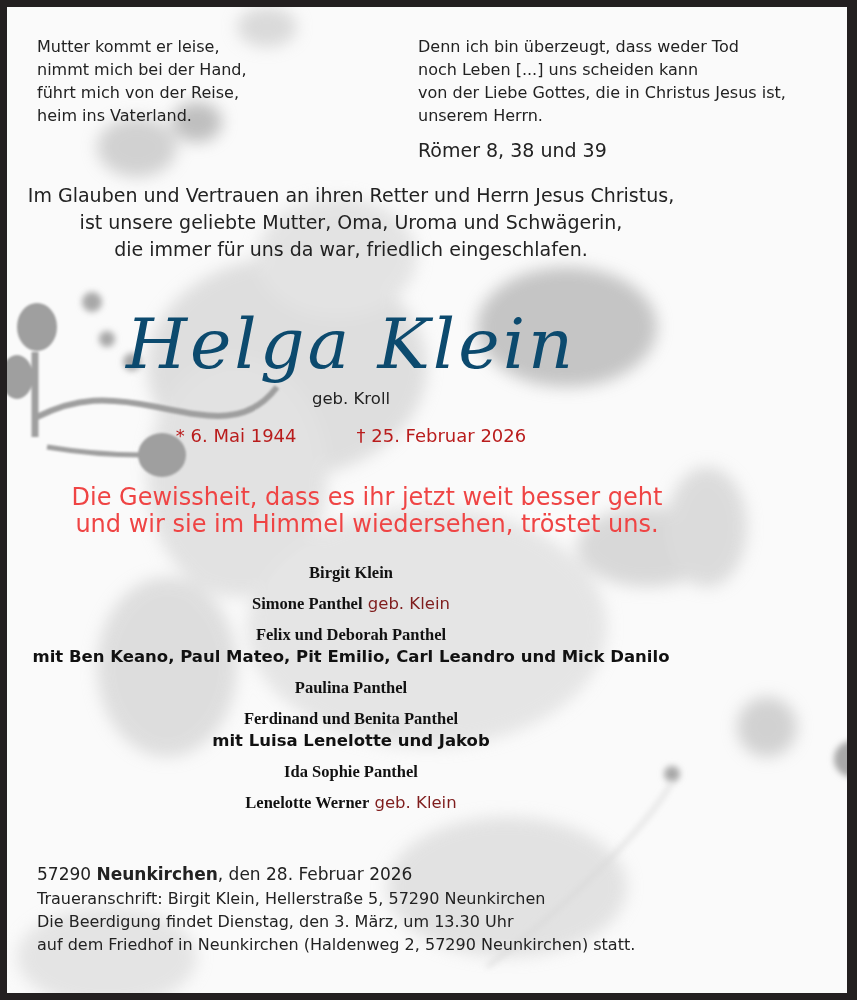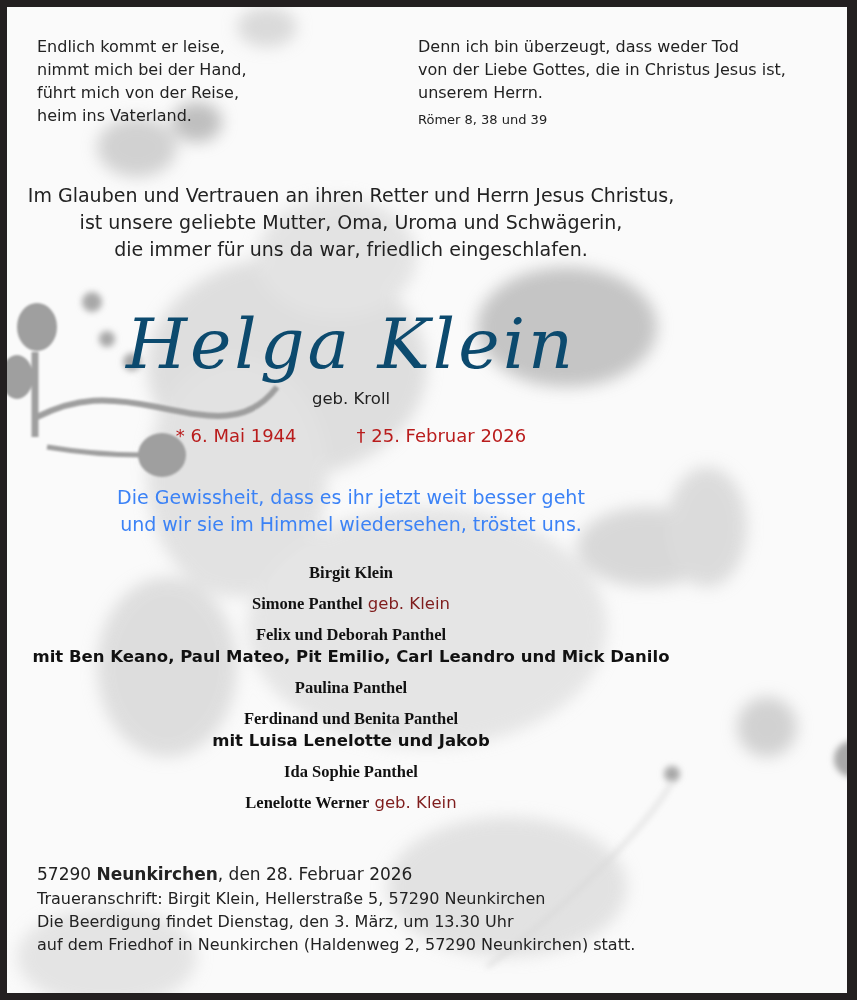--- a/index.html
+++ b/index.html
@@ -7,32 +7,32 @@
   .card {
     position: absolute; left: 7px; top: 7px; width: 840px; height: 986px;
     background: #fafafa; overflow: hidden;
     font-family: "DejaVu Sans", sans-serif; color: #1a1a1a;
   }
   .bg { position: absolute; inset: 0; z-index: 0; }
   .layer { position: absolute; z-index: 1; }
   .verse { font-size: 16px; line-height: 23px; color: #222; }
   .verse-left { left: 30px; top: 28px; }
   .verse-right { left: 411px; top: 28px; }
-  .verse-ref { margin-top: 4px; font-size: 13px; }
+  .verse-ref { margin-top: 12px; font-size: 19px; }
   .center { left: 0; width: 688px; text-align: center; }
   .intro { top: 175px; font-size: 19px; line-height: 27px; color: #222; }
   .name {
     top: 292px; font-family: "DejaVu Serif", serif; font-style: italic;
     font-size: 70px; line-height: 90px; color: #0c4a6e; letter-spacing: 3px;
   }
   .maiden { top: 382px; font-size: 16.5px; color: #222; }
   .dates { top: 418px; font-size: 18px; color: #b91c1c; }
   .dates span { display: inline-block; }
   .dates .gap { width: 60px; }
-  .comfort { top: 477px; font-size: 19px; line-height: 27px; color: #3b82f6; }
+  .comfort { top: 477px; font-size: 24px; line-height: 27px; color: #ef4444; margin-left: 16px; }
   .family { top: 555px; font-size: 16.5px; color: #111; }
   .family .entry { margin-bottom: 9px; line-height: 22px; }
   .family .entry b { font-weight: bold; font-family: Liberation Serif, serif; }
   .family .entry .normal { font-weight: normal; color: #7f1d1d; }
   .family .entry .sub { display: block; font-weight: bold; }
   .footer { left: 30px; top: 854px; color: #222; }
   .footer .place { font-size: 17px; line-height: 26px; }
   .footer .line { font-size: 16px; line-height: 23px; }
 </style>
 </head>
@@ -86,28 +86,29 @@
       <circle cx="85" cy="295" r="10"></circle>
       <circle cx="100" cy="332" r="8"></circle>
       <circle cx="125" cy="355" r="9"></circle>
       <circle cx="665" cy="767" r="8"></circle>
       <circle cx="845" cy="752" r="18"></circle>
     </g>
     <path d="M665 775 C 640 820, 560 900, 480 960" stroke="#d8d8d8" stroke-width="3" fill="none" filter="url(#b3)"></path>
   </svg>
 
   <div class="layer verse verse-left">
-    <div>Endlich kommt er leise,</div>
+    <div>Mutter kommt er leise,</div>
     <div>nimmt mich bei der Hand,</div>
     <div>führt mich von der Reise,</div>
     <div>heim ins Vaterland.</div>
   </div>
 
   <div class="layer verse verse-right">
     <div>Denn ich bin überzeugt, dass weder Tod</div>
+    <div>noch Leben [...] uns scheiden kann</div>
     <div>von der Liebe Gottes, die in Christus Jesus ist,</div>
     <div>unserem Herrn.</div>
     <div class="verse-ref">Römer 8, 38 und 39</div>
   </div>
 
   <div class="layer center intro">
     <div>Im Glauben und Vertrauen an ihren Retter und Herrn Jesus Christus,</div>
     <div>ist unsere geliebte Mutter, Oma, Uroma und Schwägerin,</div>
     <div>die immer für uns da war, friedlich eingeschlafen.</div>
   </div>

